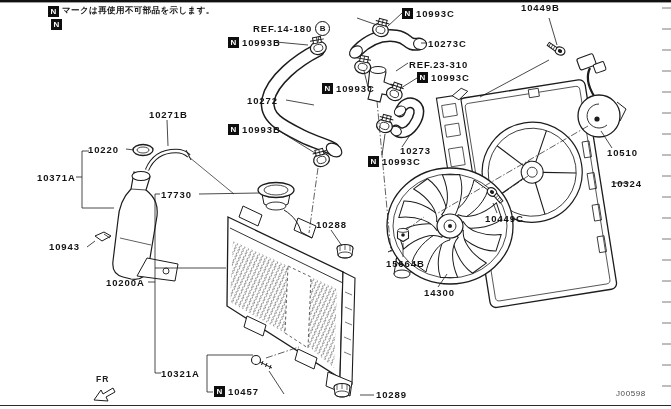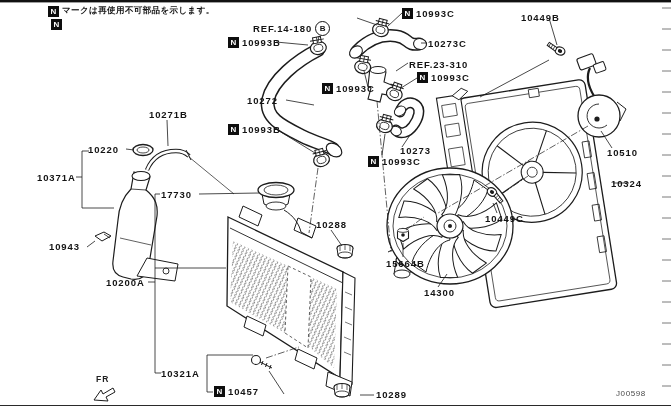--- a/index.html
+++ b/index.html
@@ -259,21 +259,21 @@
   <span class="circ">B</span>
 </div>
 <div class="callout" style="left:409px;top:59px">
   <span>REF.23-310</span>
 </div>
 
 <div class="callout" style="left:402px;top:8px">
   <span class="nbox">N</span>
   <span>10993C</span>
 </div>
-<div class="callout" style="left:521px;top:12px">
+<div class="callout" style="left:521px;top:2px">
       <span>10449B</span>
     </div>
 <div class="callout" style="left:428px;top:38px">
       <span>10273C</span>
     </div>
 <div class="callout" style="left:417px;top:72px">
   <span class="nbox">N</span>
   <span>10993C</span>
 </div>
 <div class="callout" style="left:228px;top:37px">

